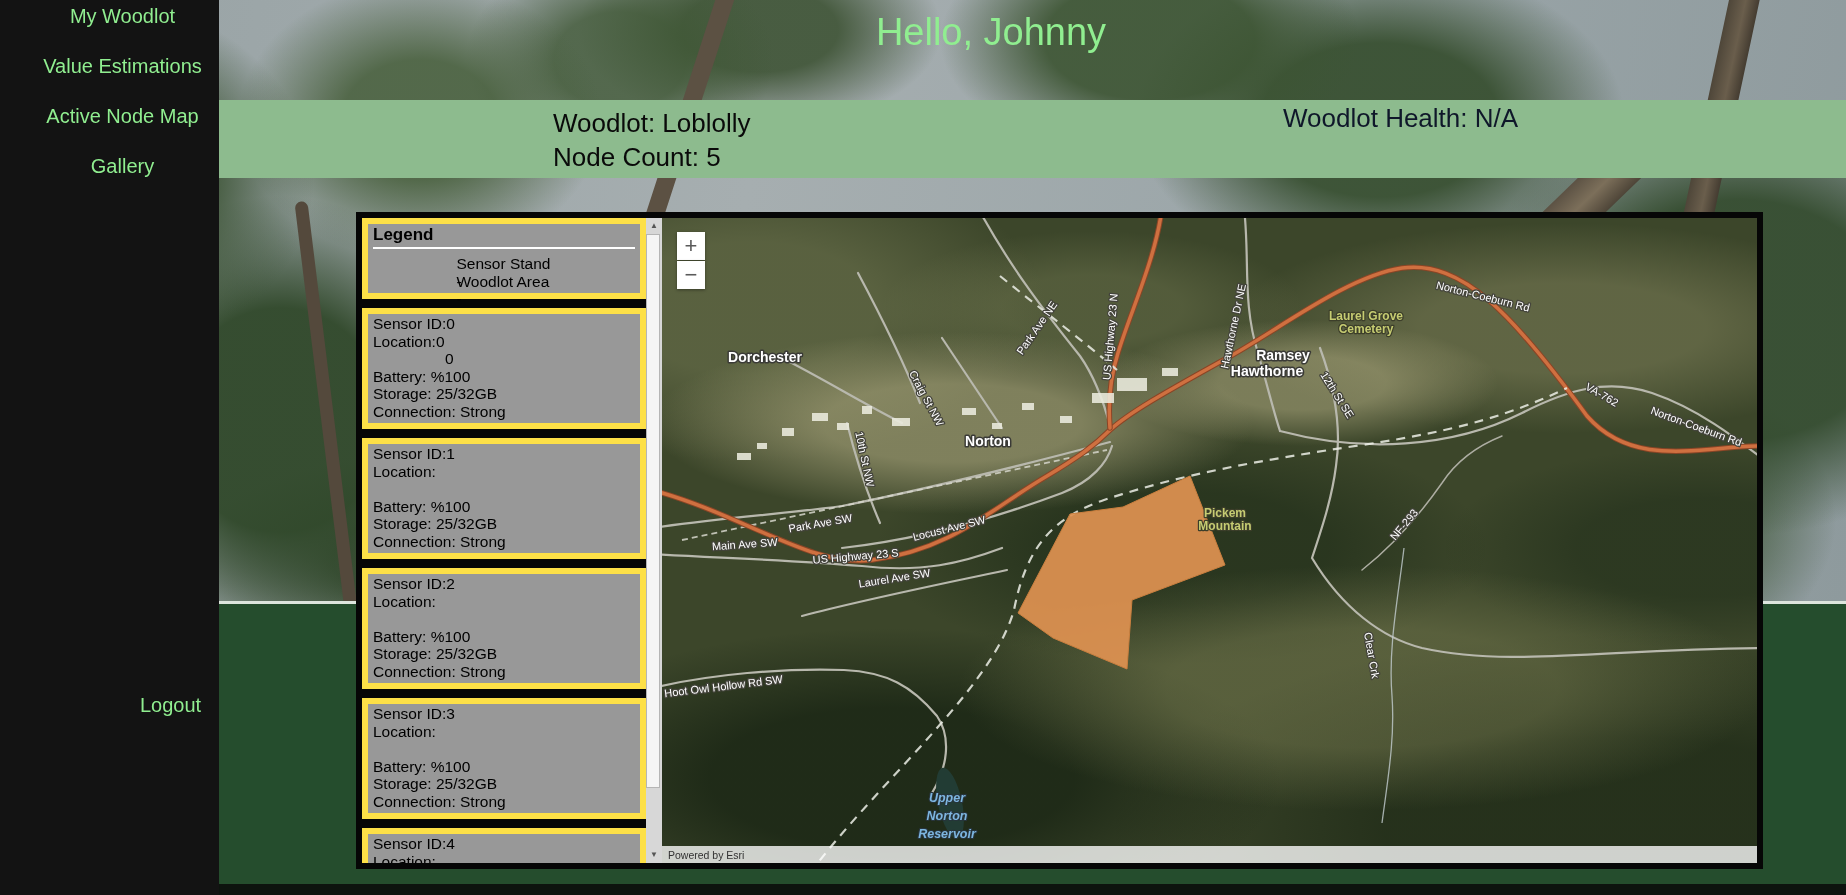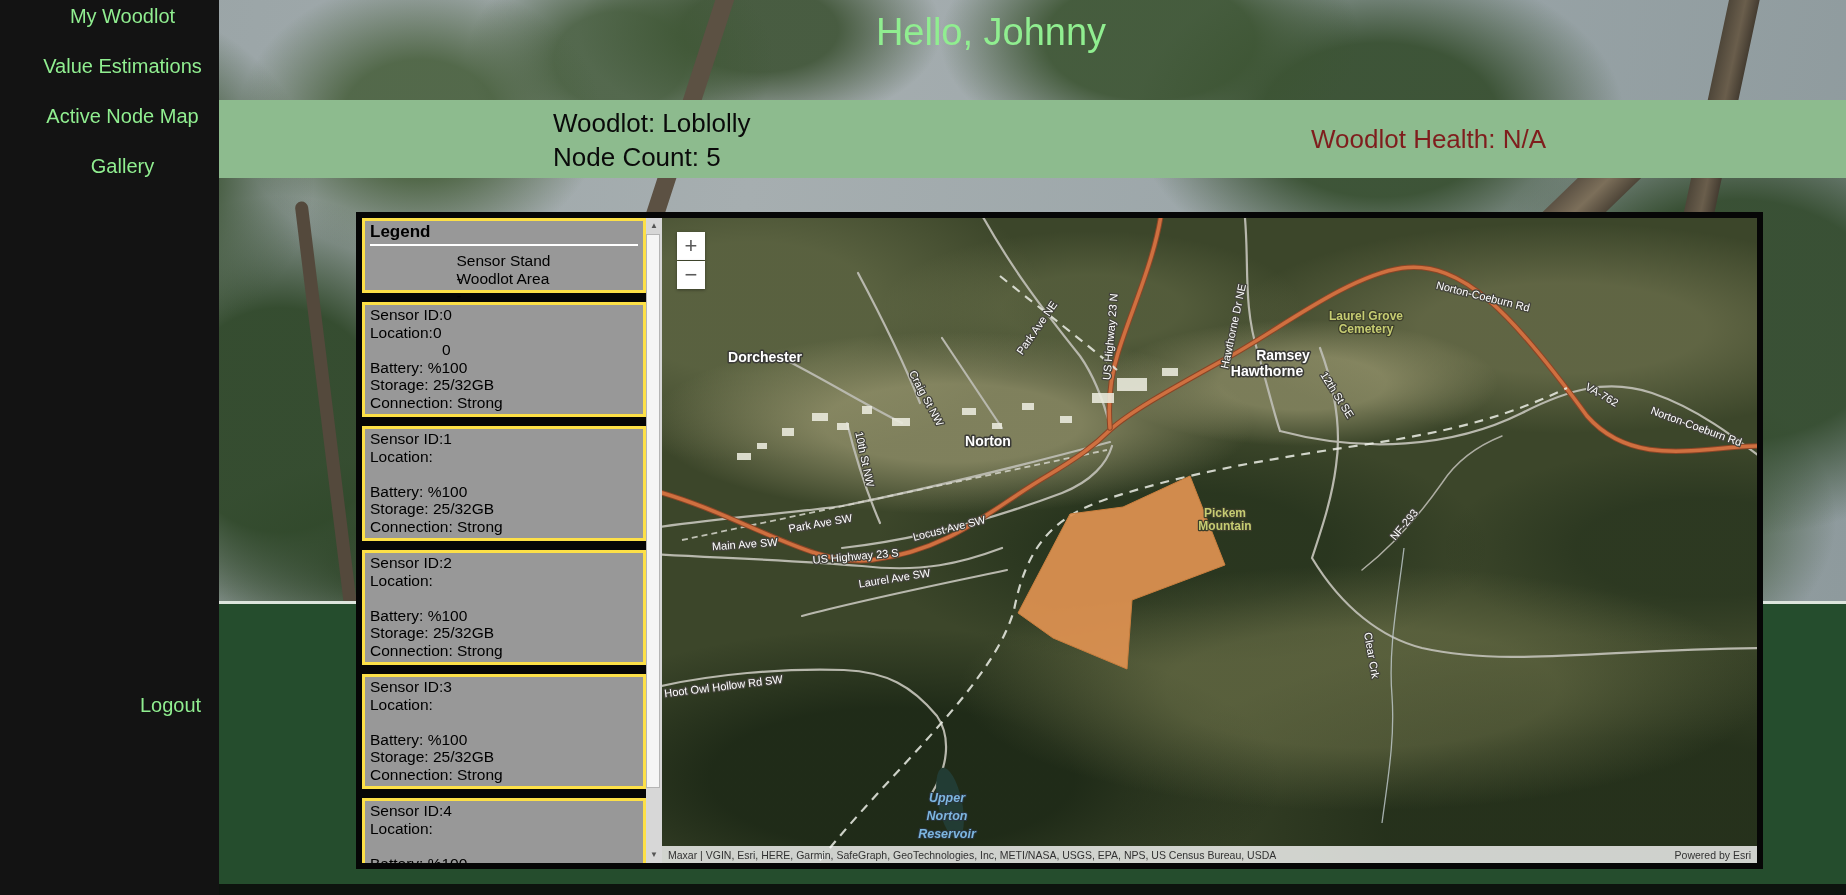--- a/index.html
+++ b/index.html
@@ -38,27 +38,27 @@
   .nav-item{position:absolute;left:0;width:219px;text-align:center;color:#90ee90;font-size:20px;
             line-height:28px;cursor:pointer;margin-left:13px;}
   .nav-0{top:2px;} .nav-1{top:52px;} .nav-2{top:102px;} .nav-3{top:152px;}
   .nav-logout{top:691px;padding-left:48px;}
 
   
   .greeting{position:absolute;left:219px;top:11px;width:1544px;text-align:center;z-index:2;
             color:#90ee90;font-size:38px;}
   .banner{position:absolute;left:0;top:100px;width:1846px;height:78px;background:#8dbb8e;z-index:2;}
   .banner .b-left{position:absolute;left:553px;top:6px;color:#0a0a0a;font-size:26px;line-height:34px;}
-  .banner .b-right{position:absolute;left:1283px;top:22px;color:#7f1d1d;font-size:26px;line-height:34px;margin-left:28px;}
+  .banner .b-right{position:absolute;left:1283px;top:1px;color:#0f172a;font-size:26px;line-height:34px;}
 
   
   .content-panel{position:absolute;left:356px;top:212px;width:1407px;height:657px;background:#060606;
                  box-sizing:border-box;padding:6px;display:flex;z-index:3;}
   .sensor-col{width:284px;height:645px;overflow:hidden;flex:none;}
-  .card{border:3px solid #fde047;background:#989898;color:#000;margin-bottom:9px;
+  .card{border:6px solid #fde047;background:#989898;color:#000;margin-bottom:9px;
         padding:1px 5px 3px;font-size:15.5px;line-height:17.5px;}
   .legend-title{font-size:17px;font-weight:bold;line-height:20px;}
   .legend-hr{border:none;border-top:2px solid #fff;margin:2px 0 6px;}
   .legend-row{display:flex;align-items:center;height:17.5px;flex-direction:column;}
   .legend-row .lbl{width:95px;}
   .sw-circle{width:16px;height:16px;border-radius:50%;}
   .sw-square{width:15px;height:18px;}
   .s-line{min-height:17.5px;}
   .s-indent{padding-left:72px;}
 
@@ -297,17 +297,16 @@
           <text x="285" y="620" class="ml-water">Reservoir</text>
         </g>
     </svg>
 
     <div class="zoom-ctl">
       <div class="zoom-btn">+</div>
       <div class="zoom-btn">−</div>
     </div>
 
     <div class="attribution">
-      <span>Maxar | VGIN, Esri, HERE, Garmin, SafeGraph, GeoTechnologies, Inc, METI/NASA, USGS, EPA, NPS, US Census Bureau, USDA</span>
       <span>Powered by Esri</span>
     </div>
   </div>
 </div>
 
 </body></html>

